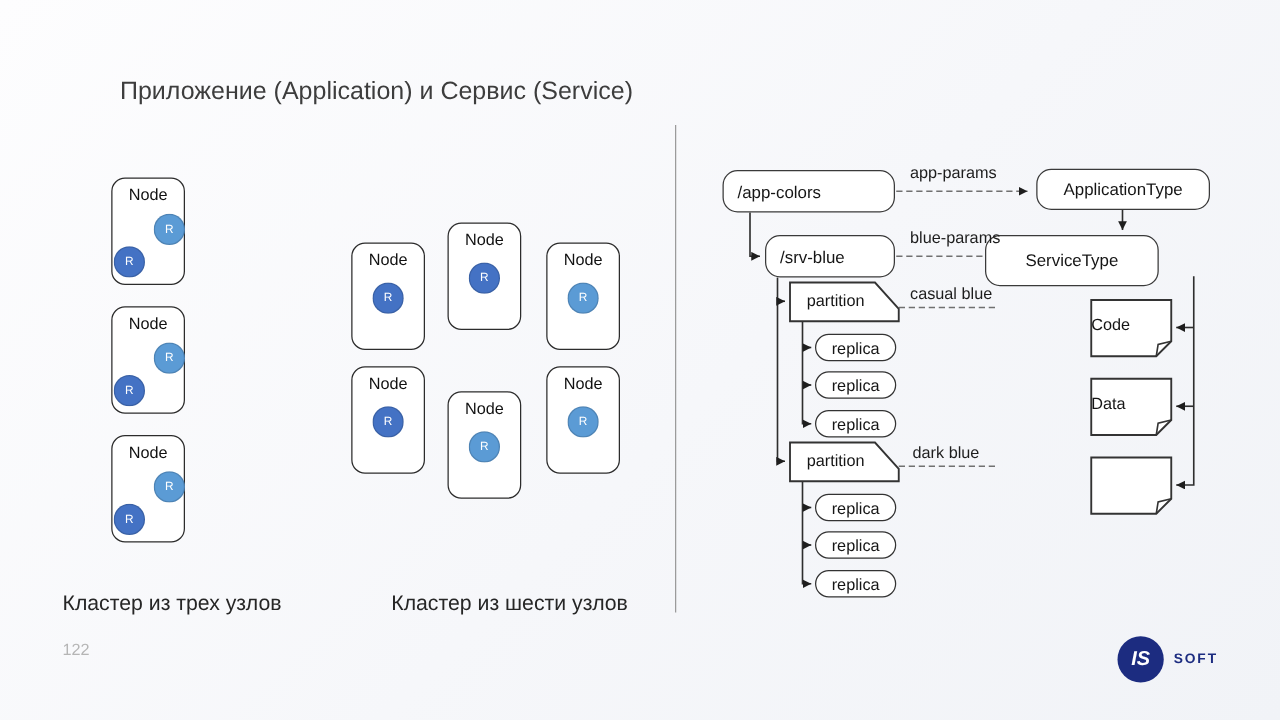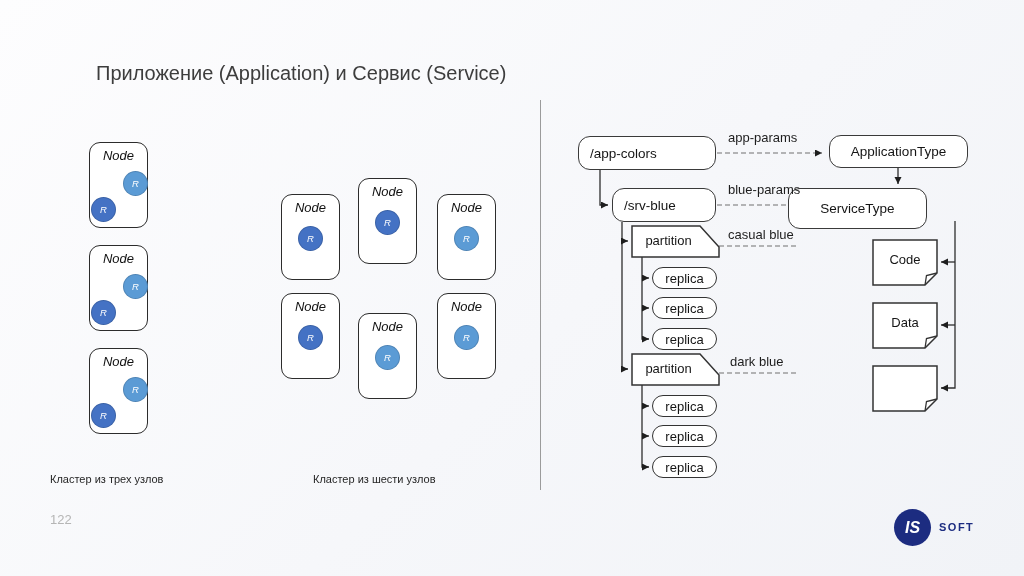--- a/index.html
+++ b/index.html
@@ -7,45 +7,45 @@
          font-family:"Liberation Sans","DejaVu Sans",sans-serif; }
   .slide { position:relative; width:1024px; height:576px;
            background:linear-gradient(135deg,#fdfdfe 0%,#f6f7fa 55%,#f1f3f7 100%); }
 
   .title { position:absolute; left:96px; top:46px; font-size:20px; color:#3d3d3d;margin-top:16px; }
 
   .divider { position:absolute; left:540px; top:100px; width:1px; height:390px; background:#9b9b9b; }
 
   
   .node { position:absolute; width:59px; height:86px; background:#fff;
-          border:1.6px solid #2c2c2c; border-radius:11px; box-sizing:border-box;font-style:italic; }
+          border:1.6px solid #2c2c2c; border-radius:11px; box-sizing:border-box; }
   .node-title { text-align:center; margin-top:5px; font-size:13px; color:#111; }
   .rcircle { position:absolute; width:25px; height:25px; border-radius:50%;
              color:#fff; font-size:9.5px; display:flex; align-items:center;
              justify-content:center; border:1px solid rgba(0,0,0,0.15); box-sizing:border-box; }
 
-  .caption { position:absolute; font-size:11px; color:#262626; }
+  .caption { position:absolute; font-size:17px; color:#262626; }
   .page-num { position:absolute; left:50px; top:512px; font-size:13px; color:#b5b5b5; }
 
   
   .box { position:absolute; background:#fff; border:1.5px solid #3a3a3a; border-radius:12px;
          box-sizing:border-box; display:flex; align-items:center;
          font-size:13.5px; color:#151515; }
   .box.center { justify-content:center; }
   .box.left { padding-left:11px; }
 
   .pill { position:absolute; width:65px; height:22px; background:#fff; border:1.5px solid #333;
           border-radius:11px; box-sizing:border-box; display:flex; align-items:center;
           justify-content:center; font-size:13px; color:#151515; }
 
   .partition-label { position:absolute; width:87px; height:31px; line-height:29px;
                      text-align:center; padding-right:14px; box-sizing:border-box;
                      font-size:13px; color:#151515; }
   .doc-label { position:absolute; width:64px; height:40px; line-height:40px;
-               text-align:center; font-size:13px; color:#151515; }
+               text-align:left; font-size:13px; color:#151515; }
   .edge-label { position:absolute; font-size:13px; color:#1d1d1d; }
 
   svg.overlay { position:absolute; left:0; top:0; pointer-events:none; }
 
   
   .logo-circle { position:absolute; left:894px; top:509px; width:37px; height:37px;
                  border-radius:50%; display:flex; align-items:center; justify-content:center;
                  color:#fff; font-weight:bold; font-style:italic; font-size:16px; }
   .logo-text { position:absolute; left:939px; top:521px; font-size:11px; font-weight:bold;
                letter-spacing:1.5px; }

